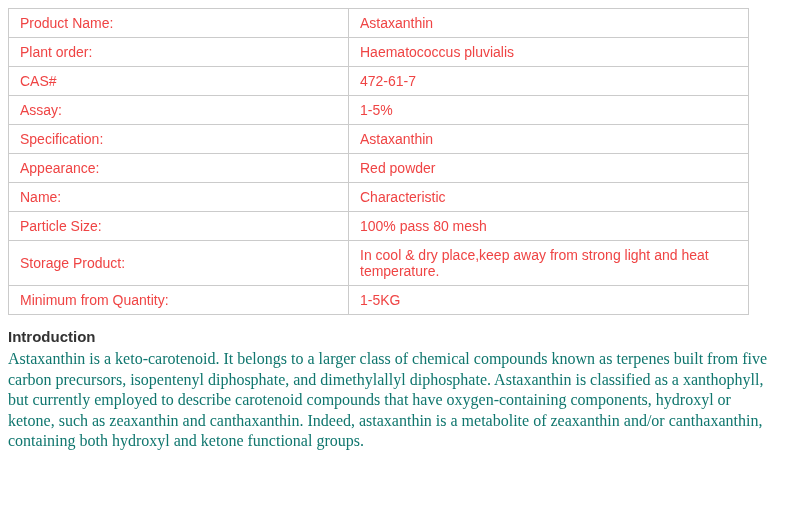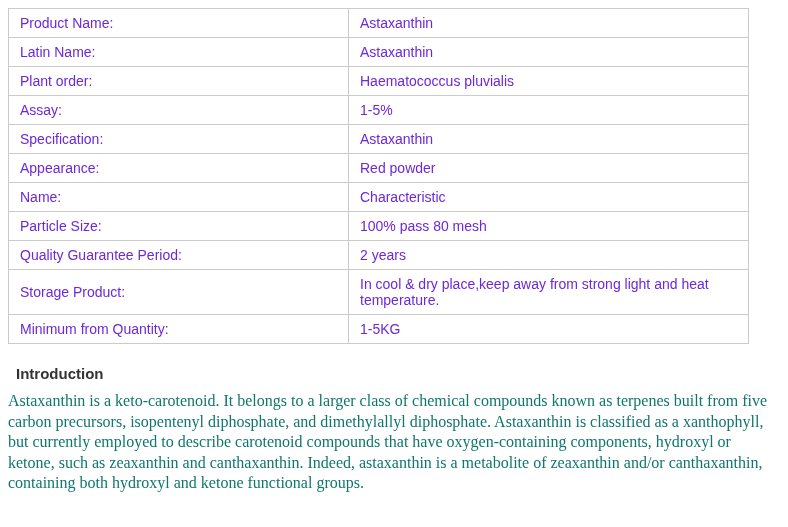--- a/index.html
+++ b/index.html
@@ -19,34 +19,34 @@
     margin: 8px 0 0 8px;
     width: 740px;
   }
   table.spec-table col.c1 { width: 340px; }
   table.spec-table col.c2 { width: 400px; }
   table.spec-table td {
     border: 1px solid #cbcbcb;
     padding: 6px 11px;
     font-size: 14px;
     line-height: 16px;
-    color: #6d28d9;
+    color: #ef4444;
     vertical-align: middle;
     word-wrap: break-word;
   }
   .intro {
     padding: 13px 14px 0 8px;
   }
   .intro-heading {
     font-family: "Liberation Sans", sans-serif;
     font-weight: bold;
     font-size: 15px;
     line-height: 18px;
     color: #333333;
-    margin: 8px;
+    margin: 0;
   }
   .intro-body {
     margin: 3px 0 0 0;
     font-family: "Liberation Serif", serif;
     font-size: 16px;
     line-height: 20.5px;
     color: #0f766e;
   }
 </style>
 </head>
@@ -56,26 +56,26 @@
   <colgroup>
       <col class="c1">
       <col class="c2">
     </colgroup>
   <tbody>
     <tr>
       <td>Product Name:</td>
       <td>Astaxanthin</td>
     </tr>
     <tr>
-      <td>Latin Name:</td>
-      <td>Astaxanthin</td>
+      <td>Plant order:</td>
+      <td>Haematococcus pluvialis</td>
     </tr>
     <tr>
-      <td>Plant order:</td>
-      <td>Haematococcus pluvialis</td>
+      <td>CAS#</td>
+      <td>472-61-7</td>
     </tr>
     <tr>
       <td>Assay:</td>
       <td>1-5%</td>
     </tr>
     <tr>
       <td>Specification:</td>
       <td>Astaxanthin</td>
     </tr>
     <tr>
@@ -84,24 +84,20 @@
     </tr>
     <tr>
       <td>Name:</td>
       <td>Characteristic</td>
     </tr>
     <tr>
       <td>Particle Size:</td>
       <td>100% pass 80 mesh</td>
     </tr>
     <tr>
-      <td>Quality Guarantee Period:</td>
-      <td>2 years</td>
-    </tr>
-    <tr>
       <td>Storage Product:</td>
       <td>In cool &amp; dry place,keep away from strong light and heat temperature.</td>
     </tr>
     <tr>
       <td>Minimum from Quantity:</td>
       <td>1-5KG</td>
     </tr>
   </tbody>
 </table>
 

